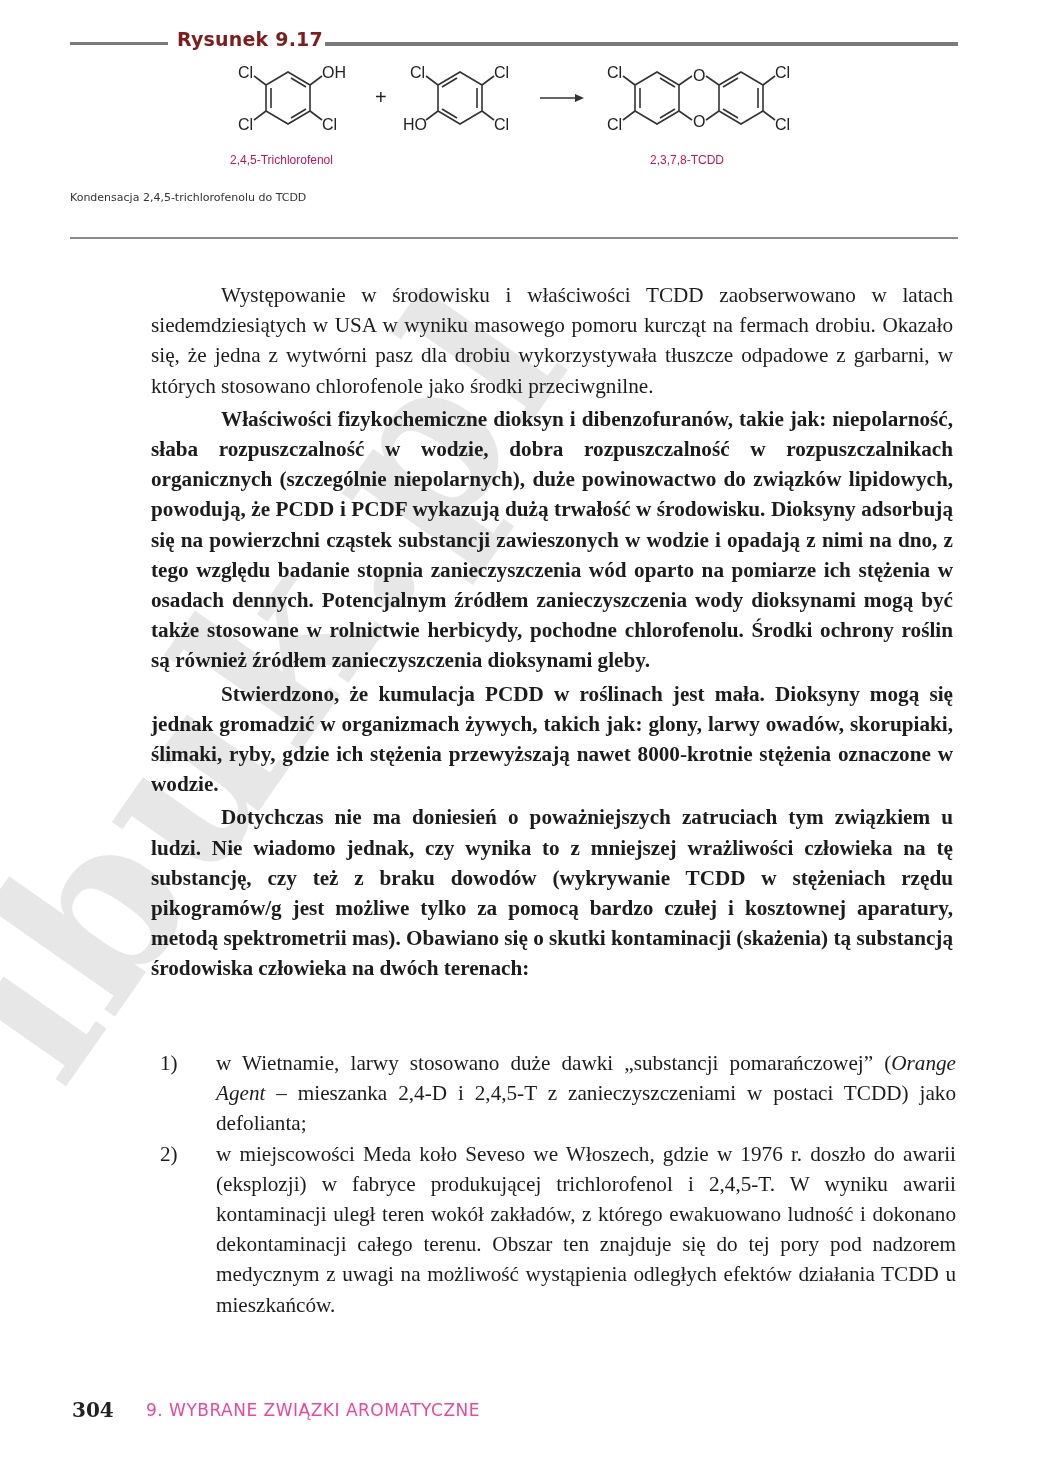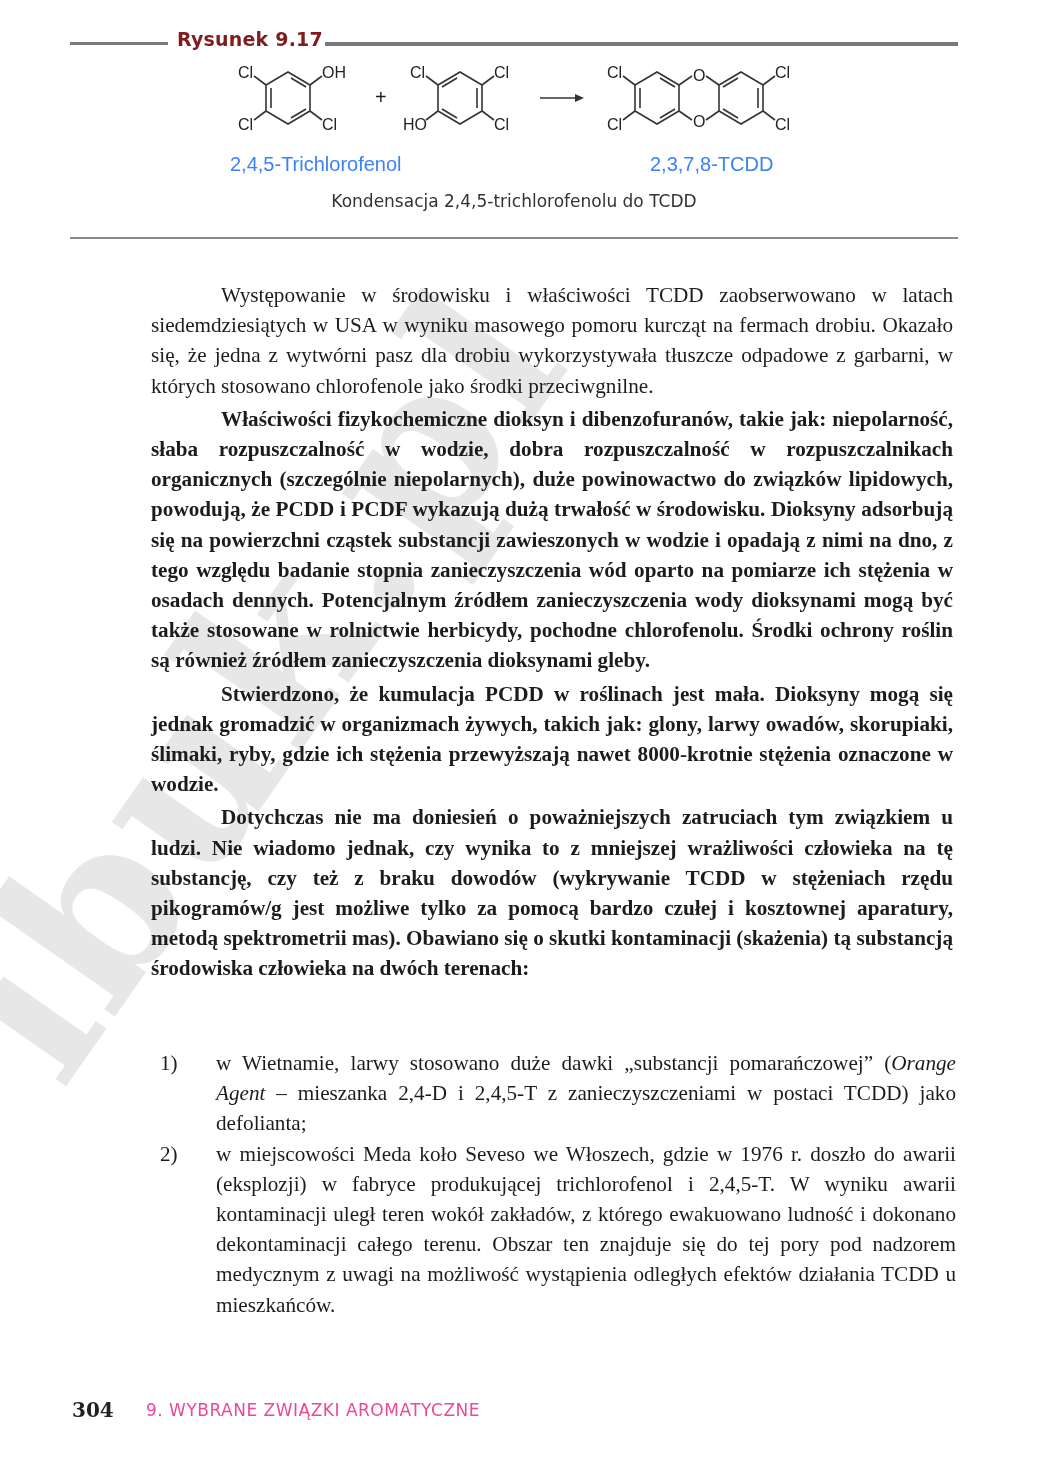--- a/index.html
+++ b/index.html
@@ -9,22 +9,22 @@
   
   .fig-header { position: absolute; left: 70px; top: 28px; width: 888px; height: 30px; }
   .fig-header .rule-left { position: absolute; left: 0; top: 14px; width: 98px; height: 3px; background: #7a7a7a; }
   .fig-header .rule-right { position: absolute; left: 255px; right: 0; top: 14px; height: 4px; background: #7a7a7a; }
   .fig-header .title { position: absolute; left: 107px; top: 0; font-family: "DejaVu Sans", sans-serif; font-weight: bold; font-size: 19px; color: #7f1d1d; letter-spacing: 0.2px; }
 
   .fig-body { position: absolute; left: 70px; top: 54px; width: 888px; height: 180px; }
   .fig-bottom-rule { position: absolute; left: 70px; top: 237px; width: 888px; height: 2px; background: #8a8a8a; }
 
   .chem svg text { font-family: "Liberation Sans", sans-serif; }
-  .compound-label { position: absolute; font-family: "Liberation Sans", sans-serif; font-size: 20px; color: #3b82f6; }
-  .fig-caption { position: absolute; left: 0; width: 888px; top: 137px; text-align: center; font-family: "DejaVu Sans", sans-serif; font-size: 17px; color: #333; }
+  .compound-label { position: absolute; font-family: "Liberation Sans", sans-serif; font-size: 12px; color: #be185d; }
+  .fig-caption { position: absolute; left: 0; width: 888px; top: 137px; font-family: "DejaVu Sans", sans-serif; font-size: 11px; color: #333; }
 
   
   .body-text { position: absolute; left: 148px; top: 277px; width: 808px; font-family: "Liberation Serif", serif; font-size: 21.2px; line-height: 30.2px; color: #1c1c1c; text-align: justify; }
   .body-text p { margin: 3px; text-indent: 70px; }
   .body-text p + p { margin-top: 0; font-weight: bold; }
 
   .list { position: absolute; left: 160px; top: 1048px; width: 796px; font-family: "Liberation Serif", serif; font-size: 21.2px; line-height: 30.2px; color: #1c1c1c; }
   .list-item { position: relative; padding-left: 56px; text-align: justify; margin-bottom: 0; }
   .list-item .num { position: absolute; left: 0; top: 0; }
   .list-item em { font-style: italic; }

